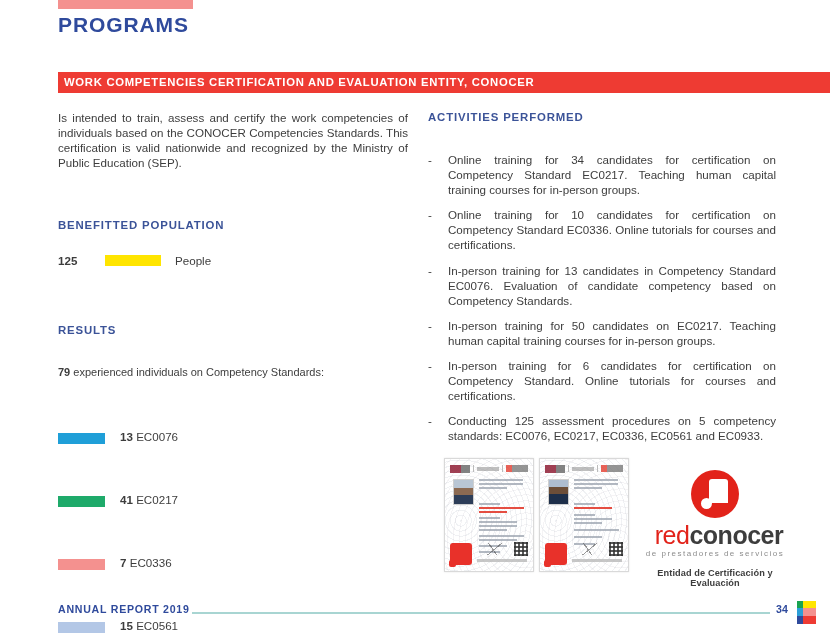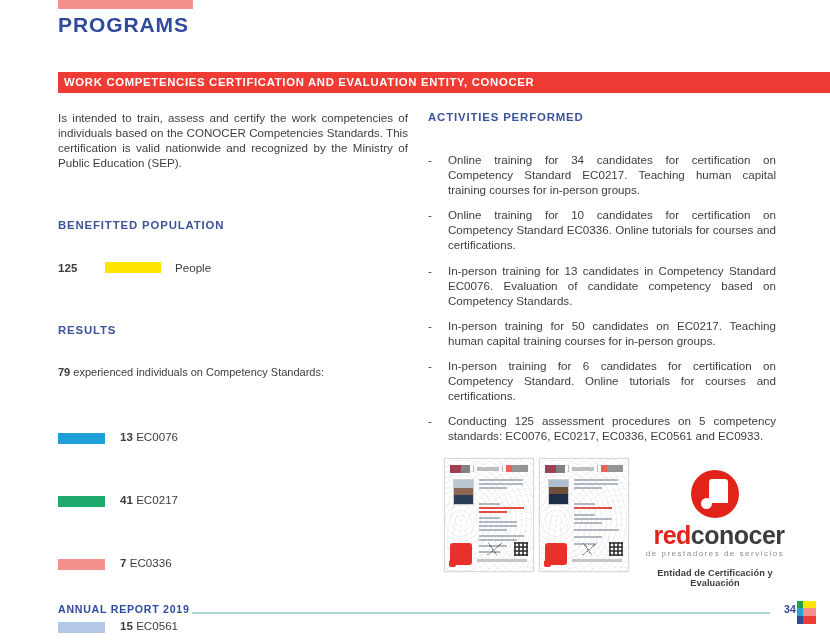--- a/index.html
+++ b/index.html
@@ -88,21 +88,21 @@
   }
 
   .pop-head {
     position: absolute;
     left: 58px;
     top: 219px;
   }
   .pop-row {
     position: absolute;
     left: 58px;
-    top: 260px;
+    top: 253px;
     width: 350px;
     height: 16px;
   }
   .pop-number {
     position: absolute;
     left: 0px;
     top: 1px;
     font-size: 11.6px;
     font-weight: bold;
     color: #3d3d3d;
@@ -358,21 +358,21 @@
   }
   .logo-word {
     text-align: center;
     font-size: 25px;
     line-height: 26px;
     letter-spacing: -0.5px;
     white-space: nowrap;
   }
   .logo-red {
     color: #e2231a;
-    font-weight: bold;
+    font-weight: normal;
     margin-left: 8px;
   }
   .logo-dark {
     color: #3d3d3d;
     font-weight: bold;
   }
   .logo-sub1 {
     text-align: center;
     font-size: 8px;
     letter-spacing: 1.5px;
@@ -407,21 +407,20 @@
     height: 2px;
     background: #a8d5d2;
   }
   .footer-page {
     position: absolute;
     left: 776px;
     top: 603px;
     font-size: 10.6px;
     font-weight: bold;
     color: #2f4a9c;
-    margin-left: 8px;
   }
   .footer-logo {
     position: absolute;
     left: 797px;
     top: 601px;
     width: 19px;
     height: 23px;
     display: grid;
     grid-template-columns: 6px 13px;
     grid-template-rows: 7px 8px 8px;

